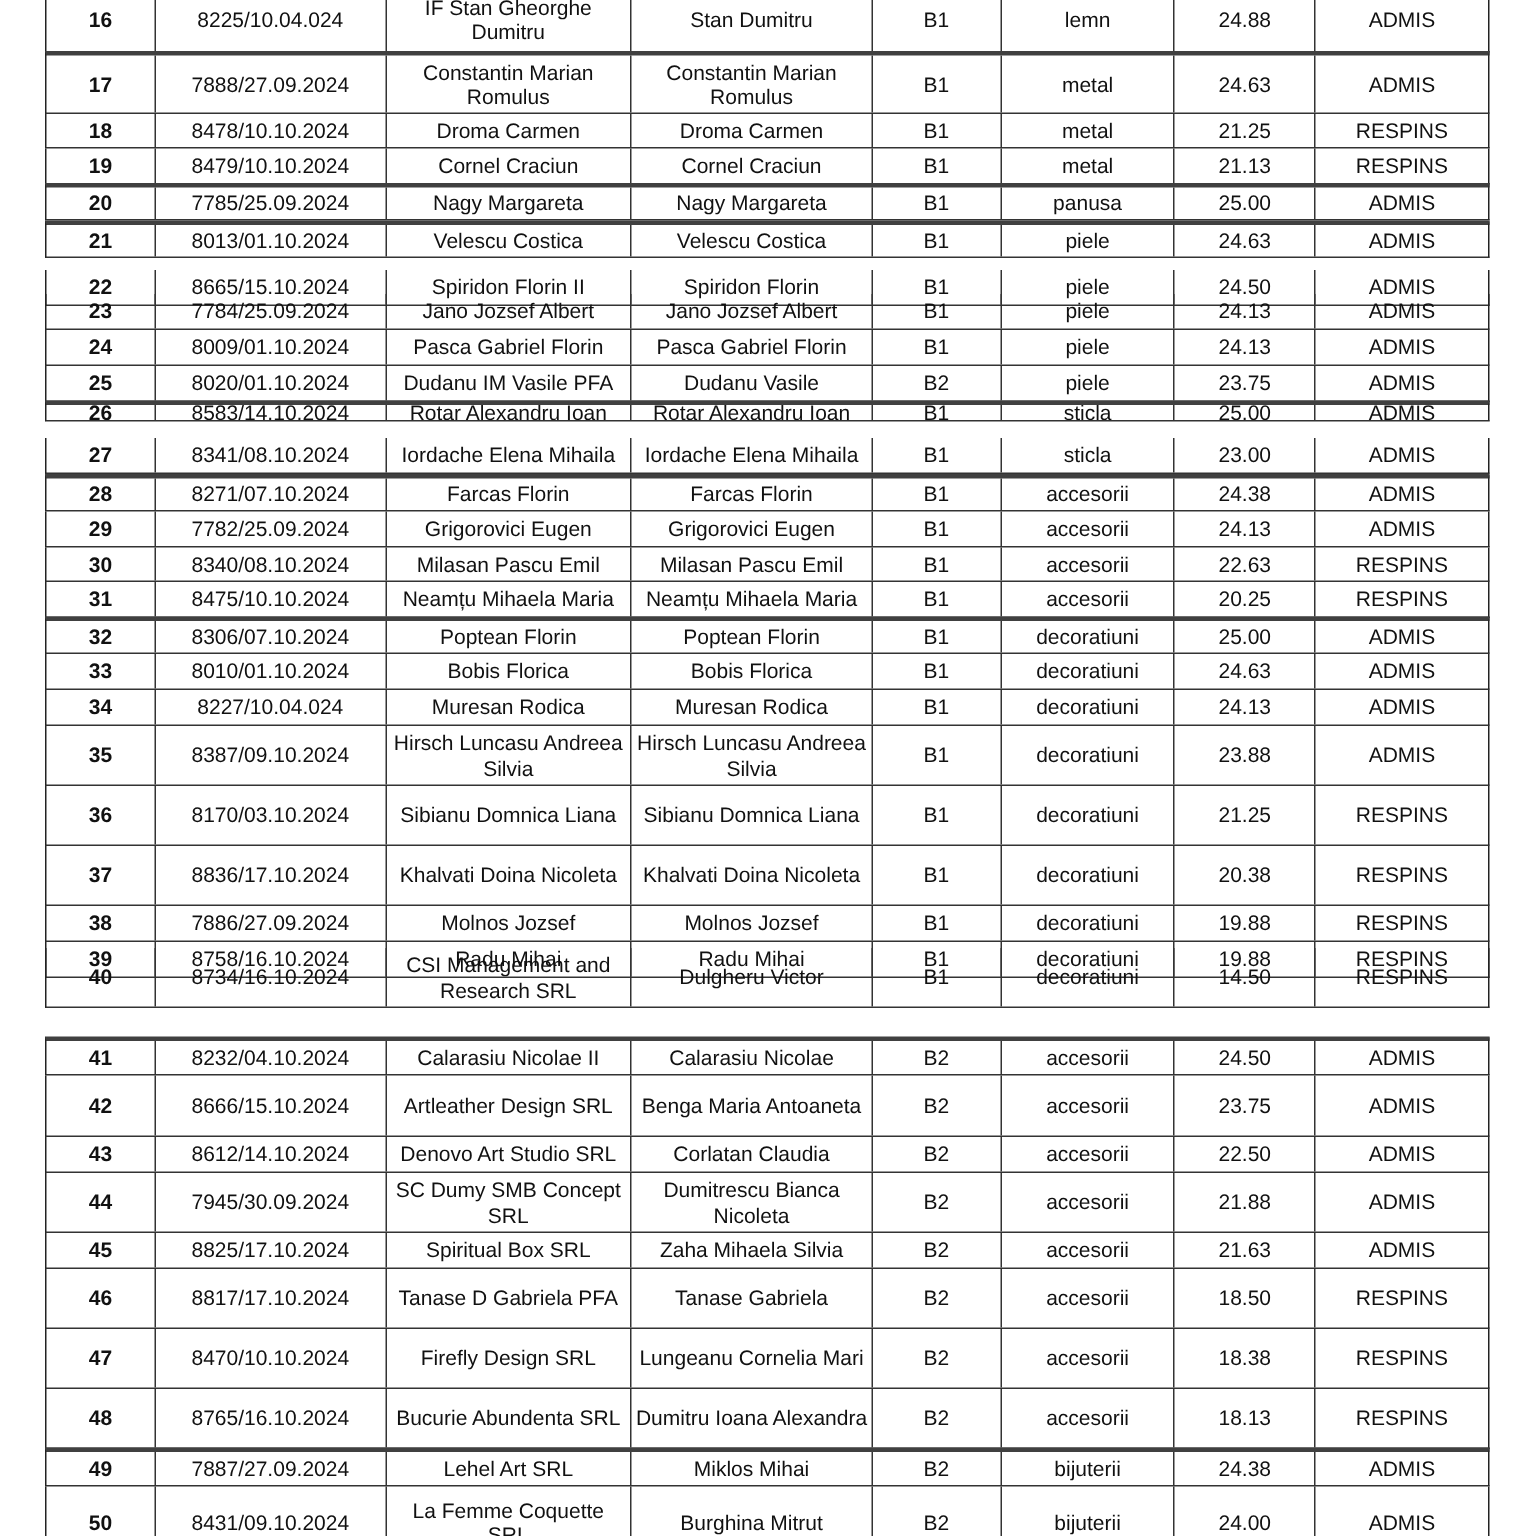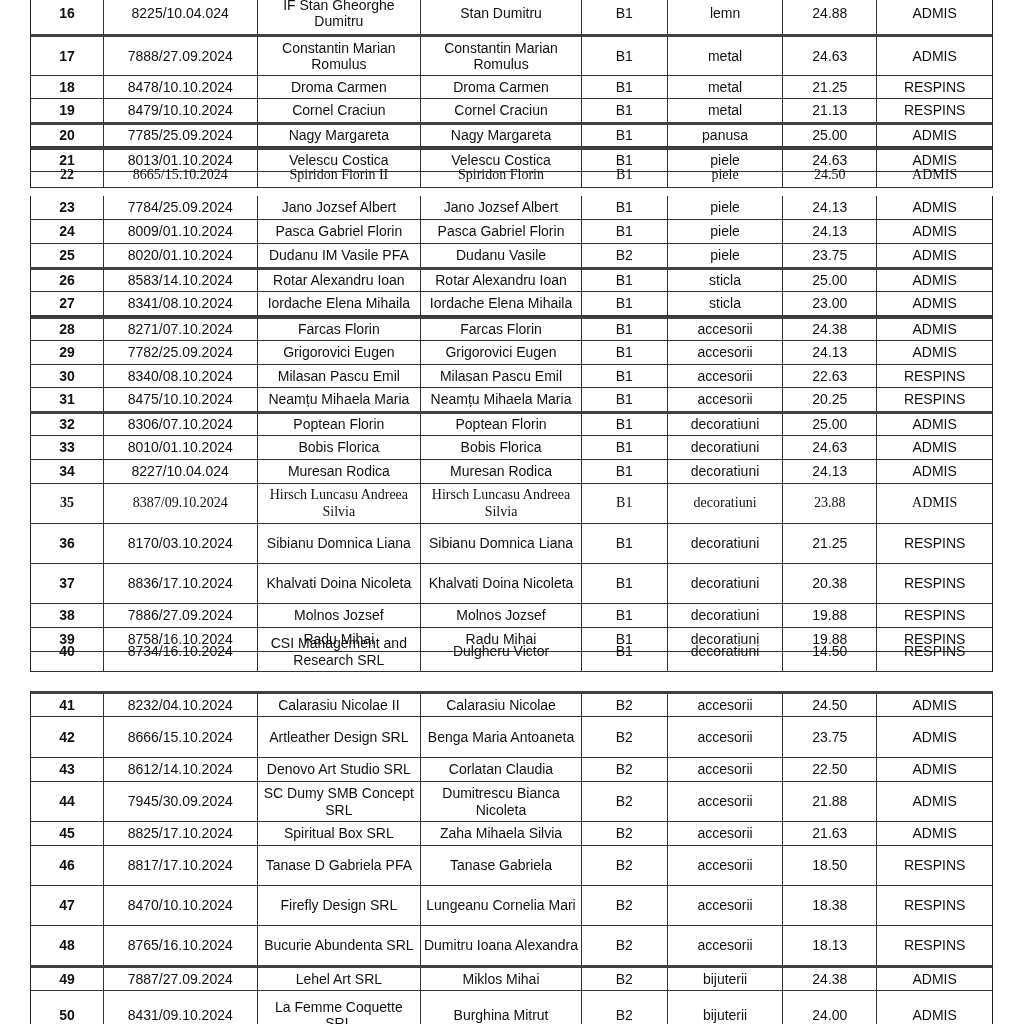--- a/index.html
+++ b/index.html
@@ -82,21 +82,21 @@
       <div class="row thick-top" style="top: 147px; height: 25px;">
         <div class="cell c0">21</div>
         <div class="cell c1">8013/01.10.2024</div>
         <div class="cell c2">Velescu Costica</div>
         <div class="cell c3">Velescu Costica</div>
         <div class="cell c4">B1</div>
         <div class="cell c5">piele</div>
         <div class="cell c6">24.63</div>
         <div class="cell c7">ADMIS</div>
       </div>
-      <div class="row" style="top: 164px; height: 24px; font-family: Liberation Serif, serif;">
+      <div class="row" style="top: 180px; height: 24px;">
         <div class="cell c0">22</div>
         <div class="cell c1">8665/15.10.2024</div>
         <div class="cell c2">Spiridon Florin II</div>
         <div class="cell c3">Spiridon Florin</div>
         <div class="cell c4">B1</div>
         <div class="cell c5">piele</div>
         <div class="cell c6">24.50</div>
         <div class="cell c7">ADMIS</div>
       </div>
       <div class="row" style="top: 196px; height: 24px;">
@@ -122,21 +122,21 @@
       <div class="row" style="top: 244px; height: 24px;">
         <div class="cell c0">25</div>
         <div class="cell c1">8020/01.10.2024</div>
         <div class="cell c2">Dudanu IM Vasile PFA</div>
         <div class="cell c3">Dudanu Vasile</div>
         <div class="cell c4">B2</div>
         <div class="cell c5">piele</div>
         <div class="cell c6">23.75</div>
         <div class="cell c7">ADMIS</div>
       </div>
-      <div class="row thick-top" style="top: 267px; height: 25px;">
+      <div class="row thick-top" style="top: 267px; height: 14px;">
         <div class="cell c0">26</div>
         <div class="cell c1">8583/14.10.2024</div>
         <div class="cell c2">Rotar Alexandru Ioan</div>
         <div class="cell c3">Rotar Alexandru Ioan</div>
         <div class="cell c4">B1</div>
         <div class="cell c5">sticla</div>
         <div class="cell c6">25.00</div>
         <div class="cell c7">ADMIS</div>
       </div>
       <div class="row" style="top: 292px; height: 24px;">
@@ -212,21 +212,21 @@
       <div class="row" style="top: 460px; height: 24px;">
         <div class="cell c0">34</div>
         <div class="cell c1">8227/10.04.024</div>
         <div class="cell c2">Muresan Rodica</div>
         <div class="cell c3">Muresan Rodica</div>
         <div class="cell c4">B1</div>
         <div class="cell c5">decoratiuni</div>
         <div class="cell c6">24.13</div>
         <div class="cell c7">ADMIS</div>
       </div>
-      <div class="row" style="top: 484px; height: 40px; font-family: Liberation Serif, serif;">
+      <div class="row" style="top: 484px; height: 40px;">
         <div class="cell c0">35</div>
         <div class="cell c1">8387/09.10.2024</div>
         <div class="cell c2">Hirsch Luncasu Andreea Silvia</div>
         <div class="cell c3">Hirsch Luncasu Andreea Silvia</div>
         <div class="cell c4">B1</div>
         <div class="cell c5">decoratiuni</div>
         <div class="cell c6">23.88</div>
         <div class="cell c7">ADMIS</div>
       </div>
       <div class="row" style="top: 524px; height: 40px;">

